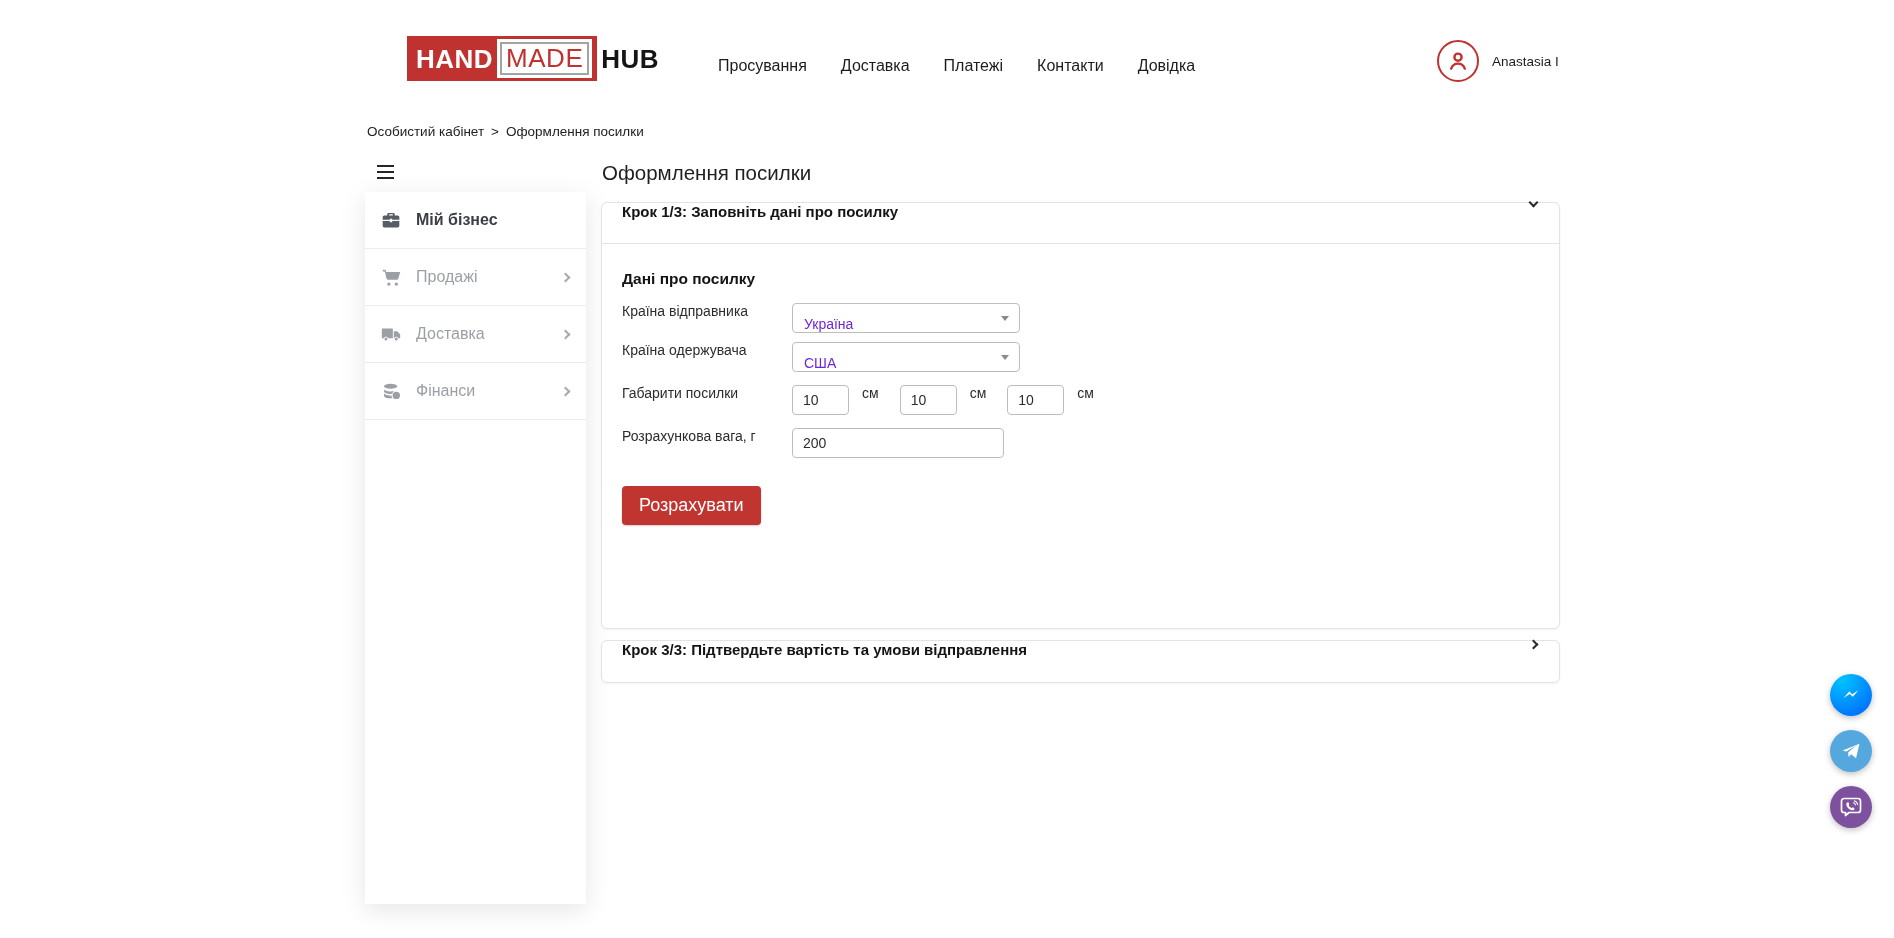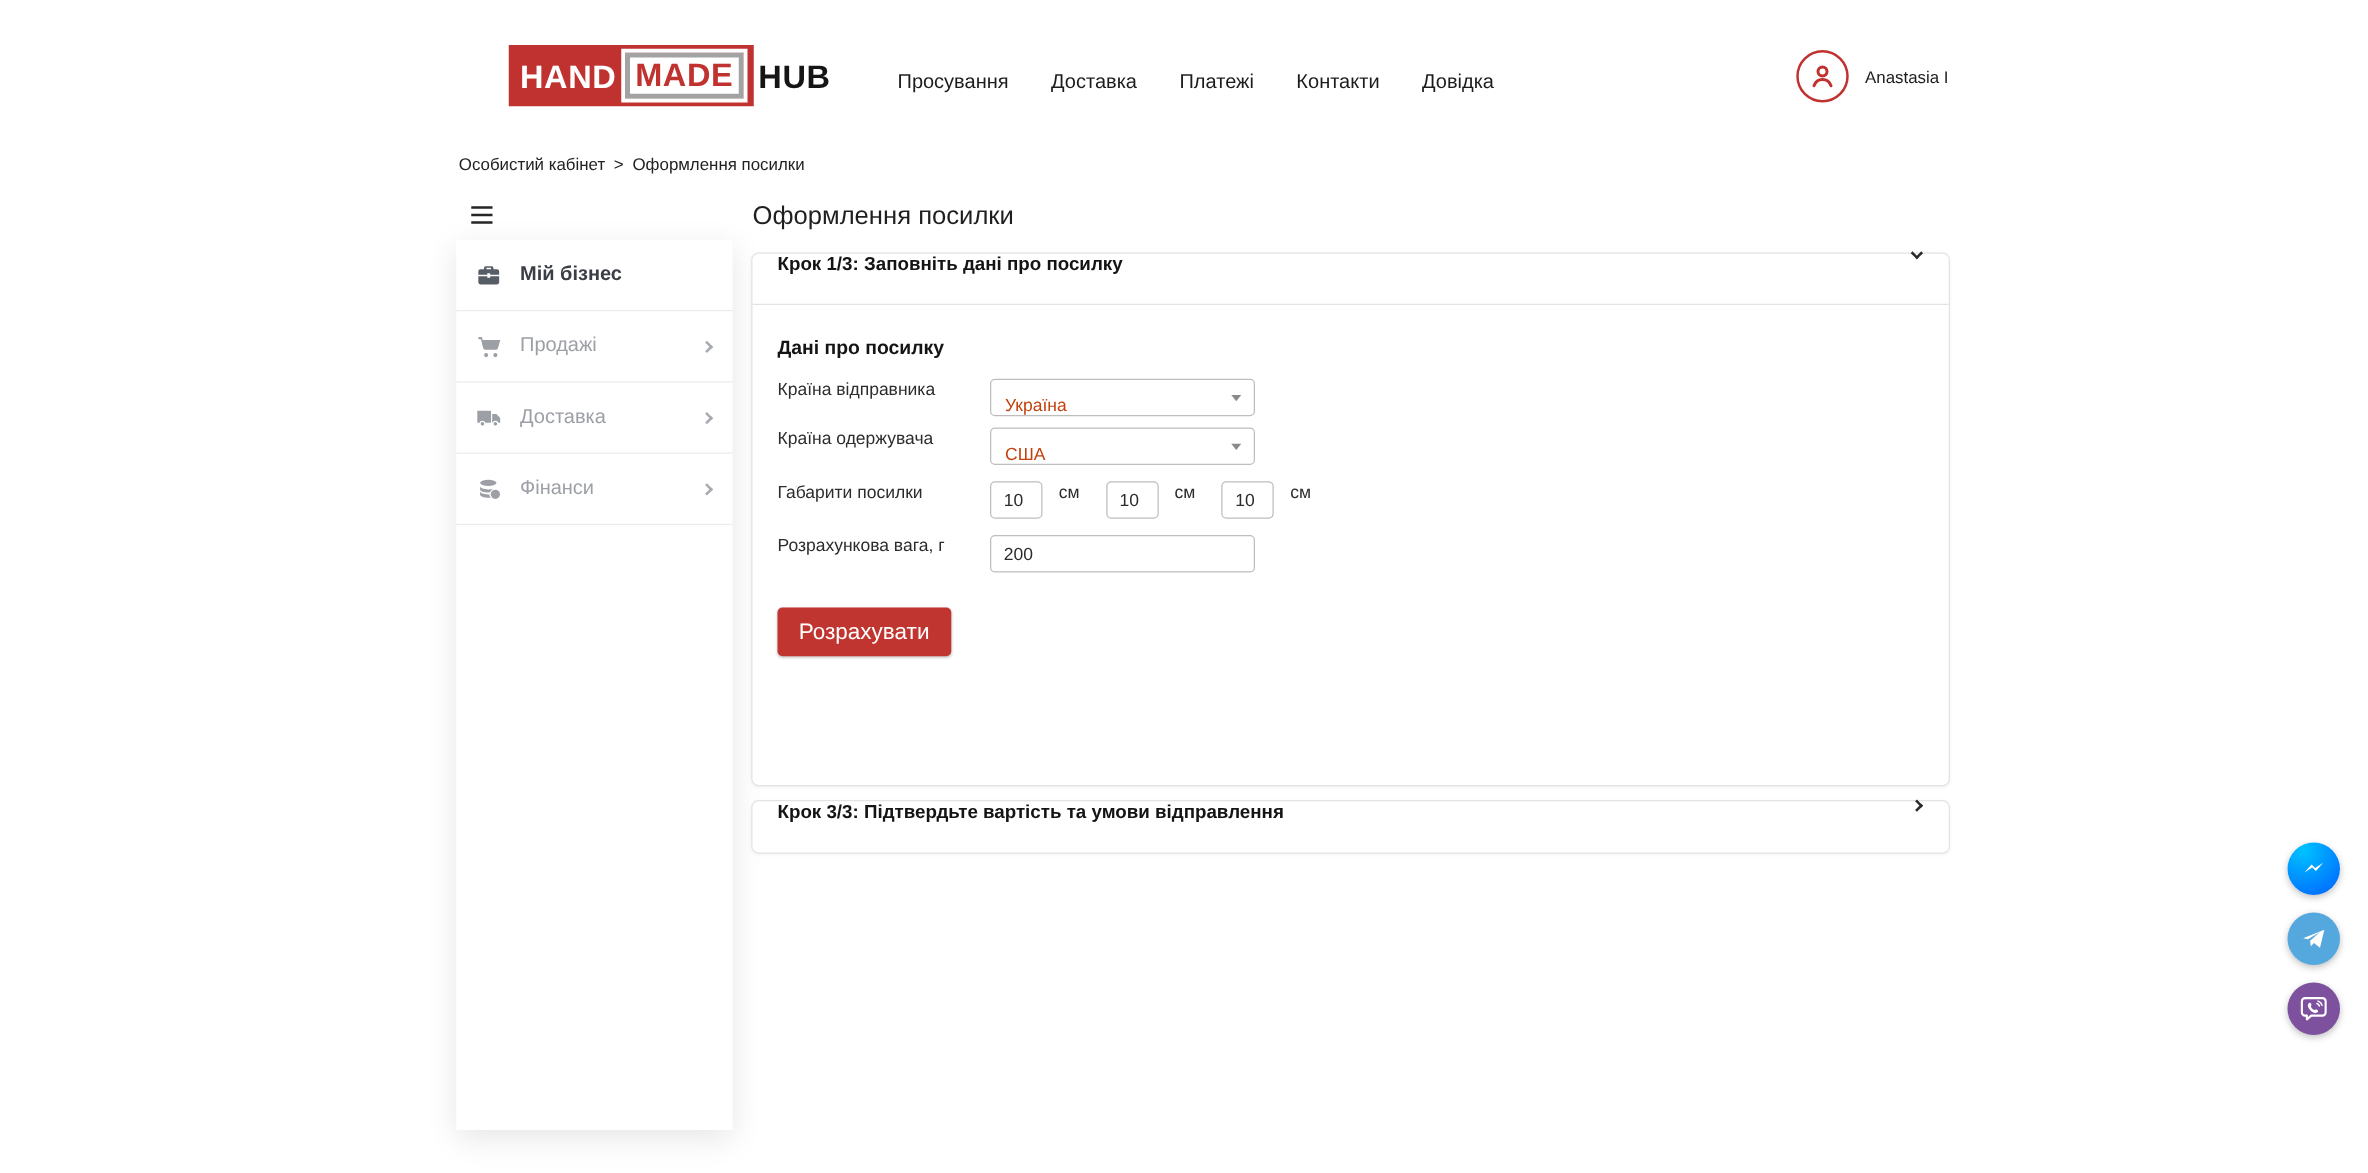--- a/index.html
+++ b/index.html
@@ -4,22 +4,22 @@
 <style>
   * { box-sizing: border-box; }
   html,body { margin:0; padding:0; background:#fff; }
   body { font-family:"Liberation Sans", sans-serif; color:#2d2d2d; }
   .page { position:relative; width:1894px; height:938px; background:#fff; overflow:hidden; }
 
   
   .logo { position:absolute; left:363px; top:36px; display:flex; align-items:center; cursor:pointer;padding-left:44px; }
   .logo-red { background:#c0322f; display:flex; align-items:center; gap:7px; padding:6px 8px 6px 9px; }
   .logo-hand { color:#fff; font-weight:700; font-size:26px; letter-spacing:.5px; line-height:1; }
-  .logo-made { background:#fff; color:#c0322f; font-weight:700; font-size:26px; letter-spacing:.5px;
-               line-height:1; padding:1px 4px 2px; border:4px solid #a3a3a3; outline:3px solid #fff; }
+  .logo-made { background:#fff; color:#c0322f; font-weight:400; font-size:26px; letter-spacing:.5px;
+               line-height:1; padding:1px 4px 2px; border:2px solid #a3a3a3; outline:3px solid #fff; }
   .logo-hub { color:#151515; font-weight:700; font-size:26px; letter-spacing:.5px; margin-left:4px; line-height:1; }
 
   .nav { position:absolute; left:718px; top:57px; display:flex; gap:34px; }
   .nav a { color:#1c1c1c; font-size:16px; text-decoration:none; cursor:pointer; white-space:nowrap; }
 
   .user { position:absolute; left:1437px; top:40px; display:flex; align-items:center; gap:13px; cursor:pointer; }
   .avatar { width:42px; height:42px; border:2.5px solid #c0322f; border-radius:50%;
             display:flex; align-items:center; justify-content:center; }
   .user-name { font-size:13.5px; color:#1c1c1c; }
 
@@ -57,29 +57,29 @@
   .card-header .hdr-label { font-size:15px; font-weight:700; color:#141414; }
   .card-header .chev { color:#2a2a2a; }
   .card.expanded .card-header { border-bottom:1px solid #e3e3e3; }
   .card-body { height:384px; padding:26px 20px; }
 
   .section-title { font-size:15.5px; font-weight:700; color:#141414; margin:0 0 15px; }
   .frow { display:flex; margin-bottom:7px; min-height:32px; }
   .frow.gap { margin-bottom:11px; }
   .flabel { width:170px; font-size:14px; color:#2c2c2c; flex:0 0 170px; }
 
-  .select { position:relative; width:212px; height:30px; border:1px solid #bdbdbd; border-radius:4px;
-            display:flex; align-items:center; padding:12px 26px 0 11px; font-size:14px; color:#c2410c;
+  .select { position:relative; width:228px; height:30px; border:1px solid #bdbdbd; border-radius:4px;
+            display:flex; align-items:center; padding:12px 26px 0 11px; font-size:14px; color:#6d28d9;
             background:#fff; cursor:pointer; }
   .caret { position:absolute; right:10px; top:12px; width:0; height:0;
            border-left:4.5px solid transparent; border-right:4.5px solid transparent; border-top:5.5px solid #8a8a8a; }
 
   .tinput { height:30px; border:1px solid #bdbdbd; border-radius:4px; padding:0 10px; font-size:14px;
             color:#2c2c2c; font-family:"Liberation Sans", sans-serif; background:#fff; outline:none; }
-  .tinput.dim { width:42px; }
+  .tinput.dim { width:57px; }
   .tinput.wide { width:212px; }
   .unit { font-size:14px; color:#2c2c2c; margin:0 21px 0 13px; }
   .unit.last { margin-right:0; }
 
   .btn-red { margin-top:19px; background:#c13530; color:#fff; border:0; border-radius:4px;
              font-size:18px; font-family:"Liberation Sans", sans-serif; padding:9px 17px; cursor:pointer;
              box-shadow:0 1px 2px rgba(0,0,0,.2); }
 
   
   .social { position:absolute; right:22px; top:674px; display:flex; flex-direction:column; gap:14px; }

